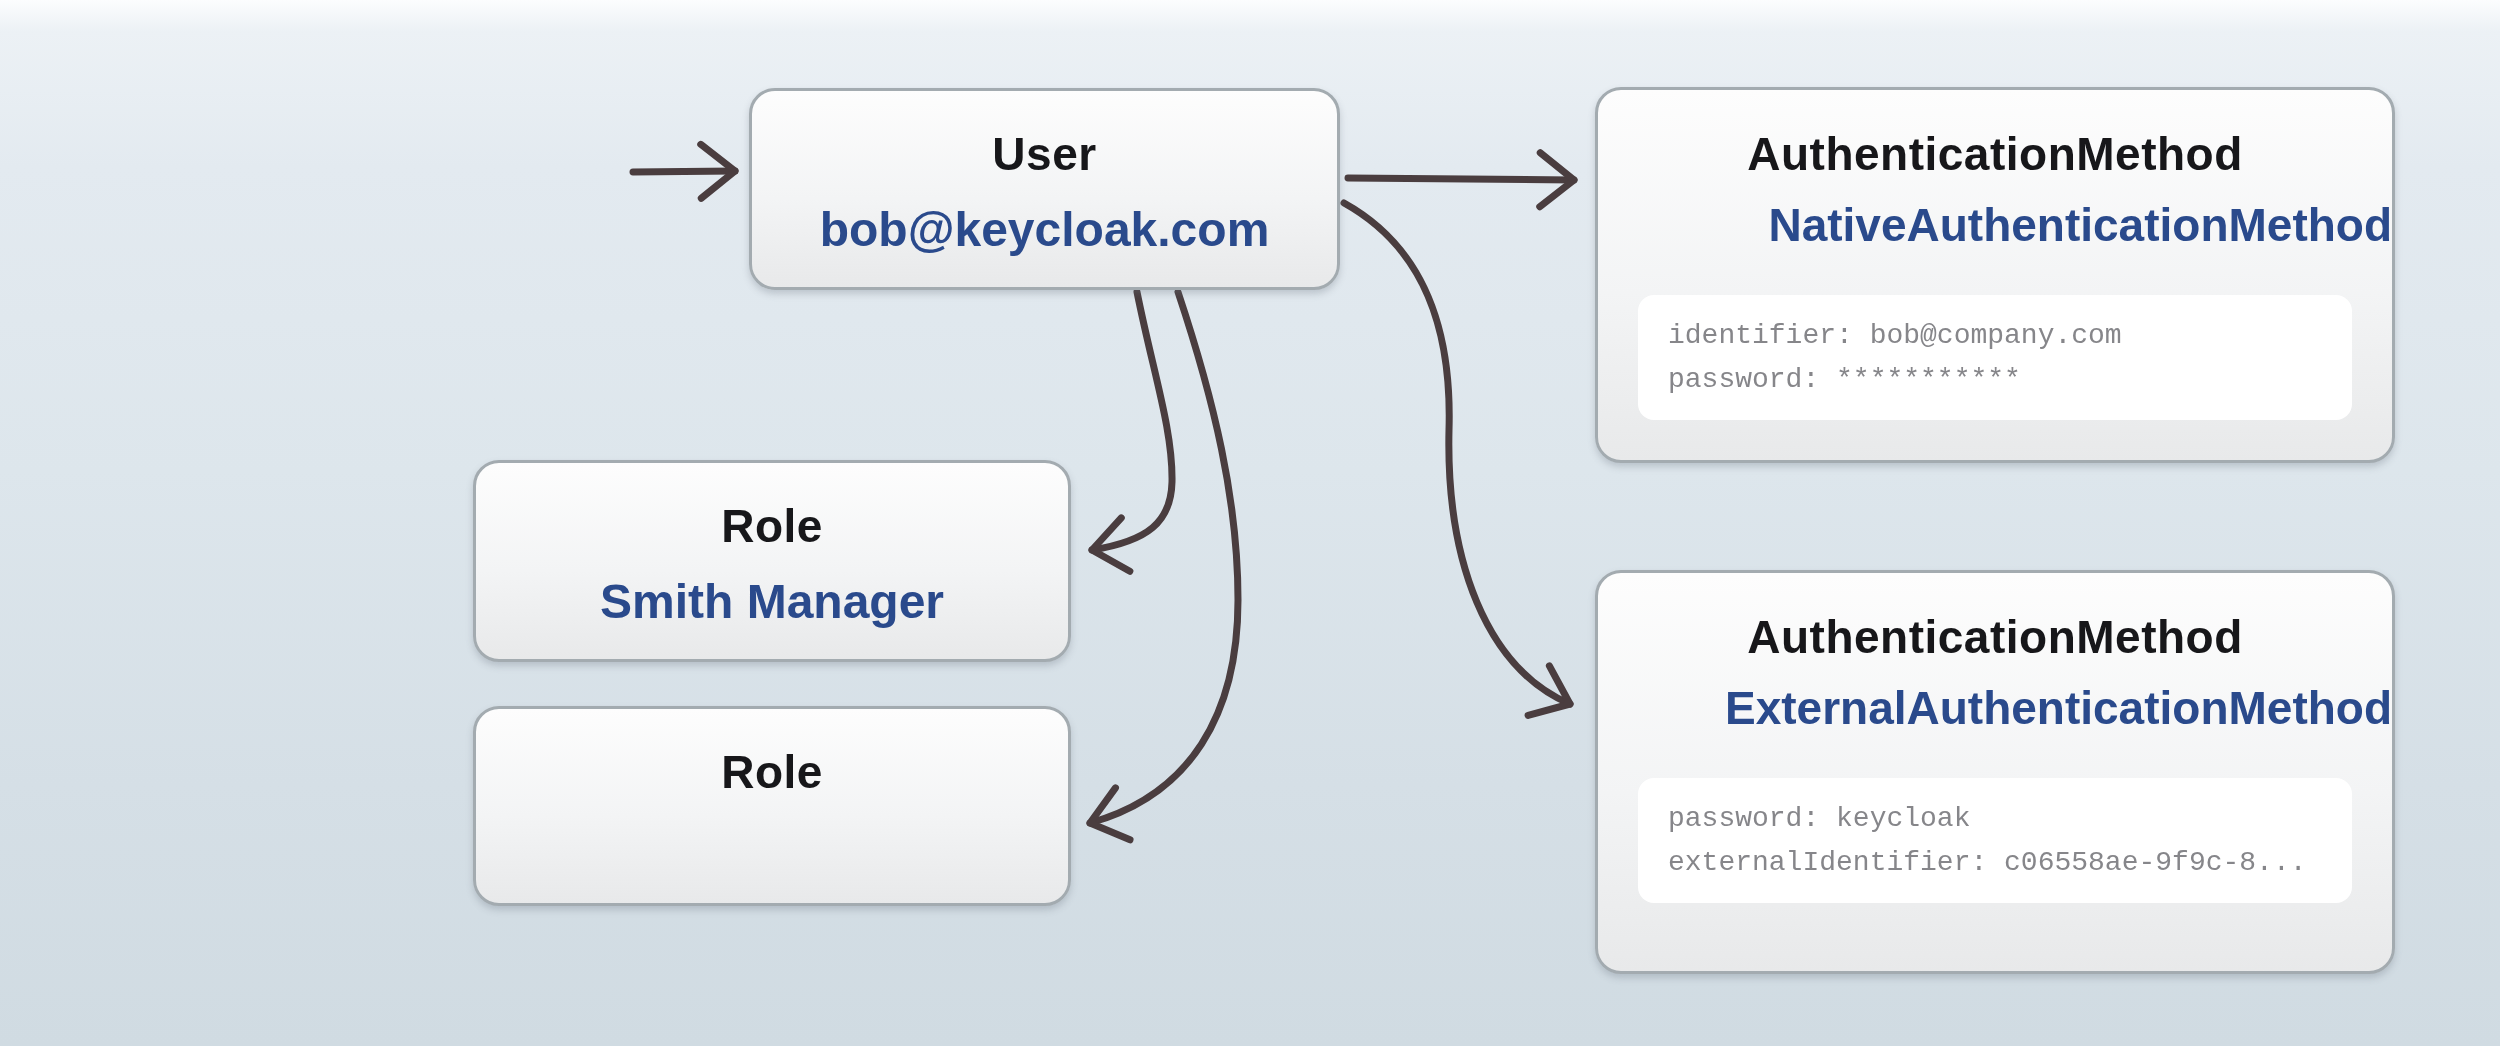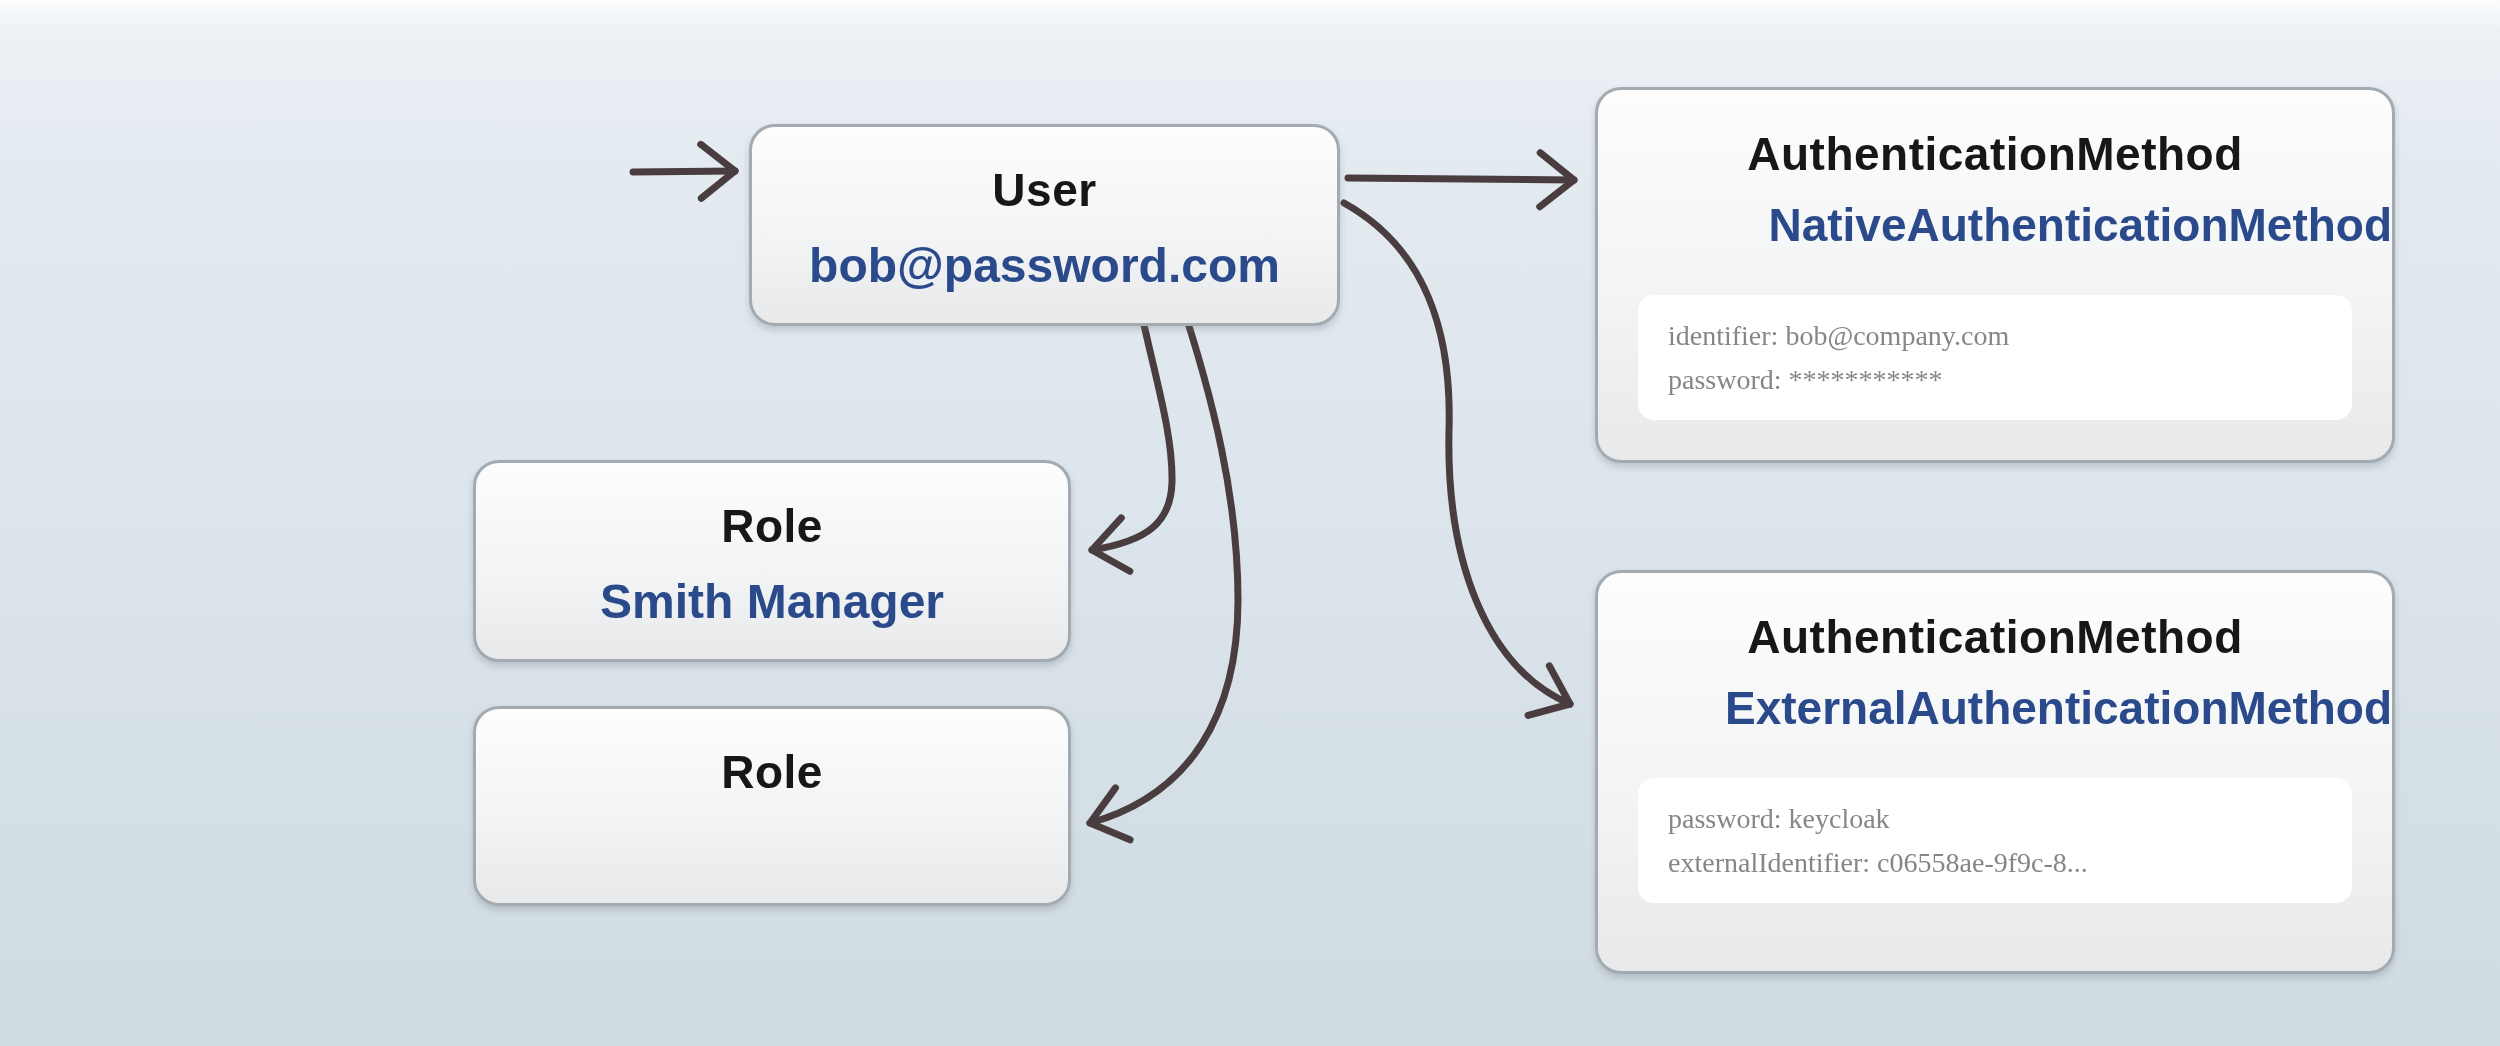--- a/index.html
+++ b/index.html
@@ -63,39 +63,39 @@
     font-size:48px;line-height:54px;font-weight:bold;
     color:var(--accent-blue);
     white-space:nowrap;
   }
 
   
   .card-small .card-title{top:37px;}
   .card-small .card-subtitle{top:112px;}
 
   .card-admin{left:70px;top:88px;width:542px;height:200px;}
-  .card-user{left:749px;top:88px;width:591px;height:202px;margin-top:36px;}
+  .card-user{left:749px;top:88px;width:591px;height:202px;}
   .card-role1{left:473px;top:460px;width:598px;height:202px;}
   .card-role2{left:473px;top:706px;width:598px;height:200px;}
 
   
   .card-auth .card-title{top:26px;margin-top:12px;}
   .card-auth .card-subtitle{top:108px;font-size:46px;line-height:54px;text-align:right;}
   .card-native{left:1595px;top:87px;width:800px;height:376px;}
   .card-external{left:1595px;top:570px;width:800px;height:404px;}
 
   .props{
     position:absolute;left:40px;right:40px;top:205px;height:125px;
     background:var(--panel-fill);
     border-radius:16px;
     padding:0 30px;
     display:flex;flex-direction:column;justify-content:center;gap:14px;
   }
   .prop-line{
-    font-family:Liberation Serif, serif;
+    font-family:Liberation Mono, monospace;
     font-size:28px;line-height:30px;
     color:var(--mono-text);
     white-space:nowrap;
   }
 </style>
 </head>
 <body>
 
 <div class="canvas">
 
@@ -108,21 +108,21 @@
     <path class="arrow" d="M 633 172 L 735 171" marker-end="url(#arrowhead)"></path>
     <path class="arrow" d="M 1348 178 L 1574 180" marker-end="url(#arrowhead)"></path>
     <path class="arrow" d="M 1344 203 C 1425 248, 1452 330, 1449 430 C 1446 560, 1486 668, 1570 704" marker-end="url(#arrowhead)"></path>
     <path class="arrow" d="M 1137 292 C 1153 372, 1173 430, 1172 482 C 1171 522, 1148 541, 1092 550" marker-end="url(#arrowhead)"></path>
     <path class="arrow" d="M 1178 292 C 1214 400, 1238 500, 1238 600 C 1238 715, 1190 795, 1090 823" marker-end="url(#arrowhead)"></path>
   </svg>
 
 
   <div class="card card-small card-user">
     <div class="card-title">User</div>
-    <div class="card-subtitle">bob@password.com</div>
+    <div class="card-subtitle">bob@keycloak.com</div>
   </div>
 
   <div class="card card-small card-role1">
     <div class="card-title">Role</div>
     <div class="card-subtitle">Smith Manager</div>
   </div>
 
   <div class="card card-small card-role2">
     <div class="card-title">Role</div>
   </div>

